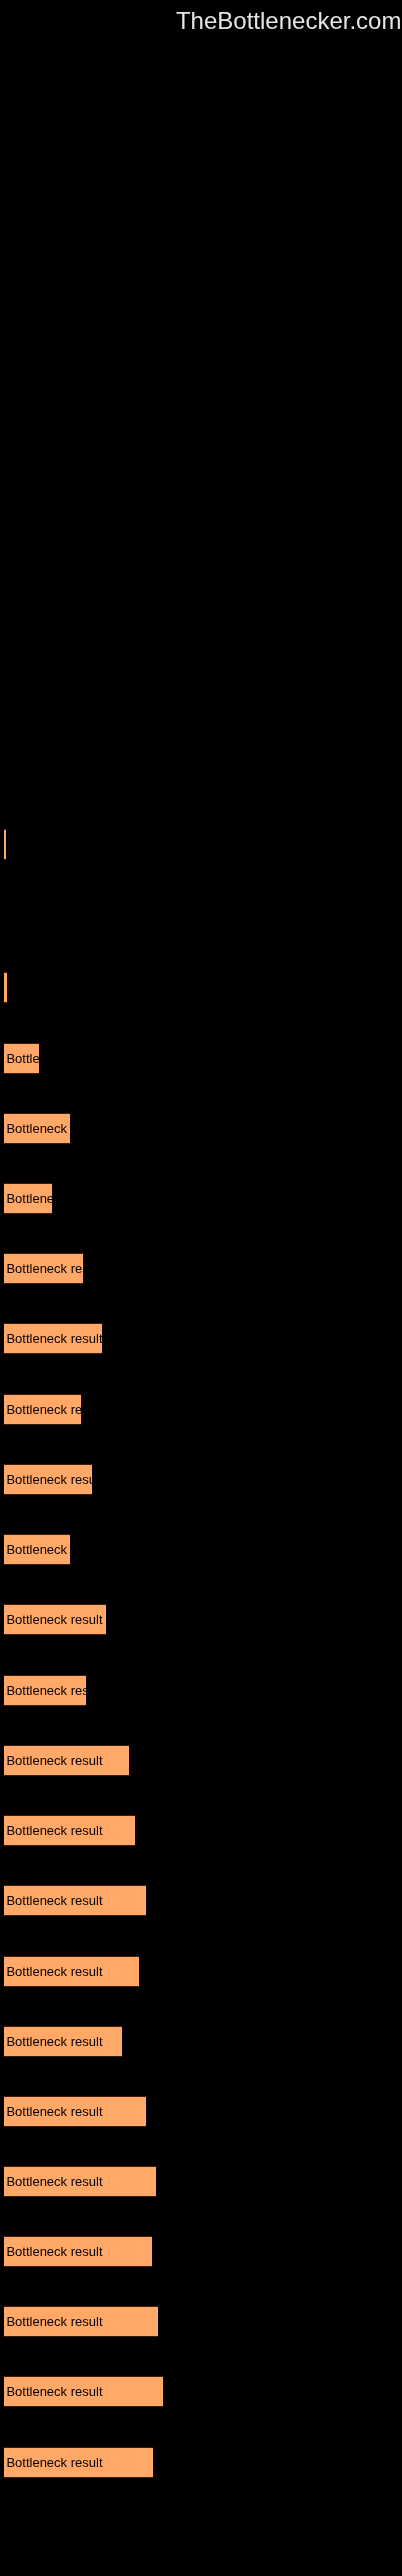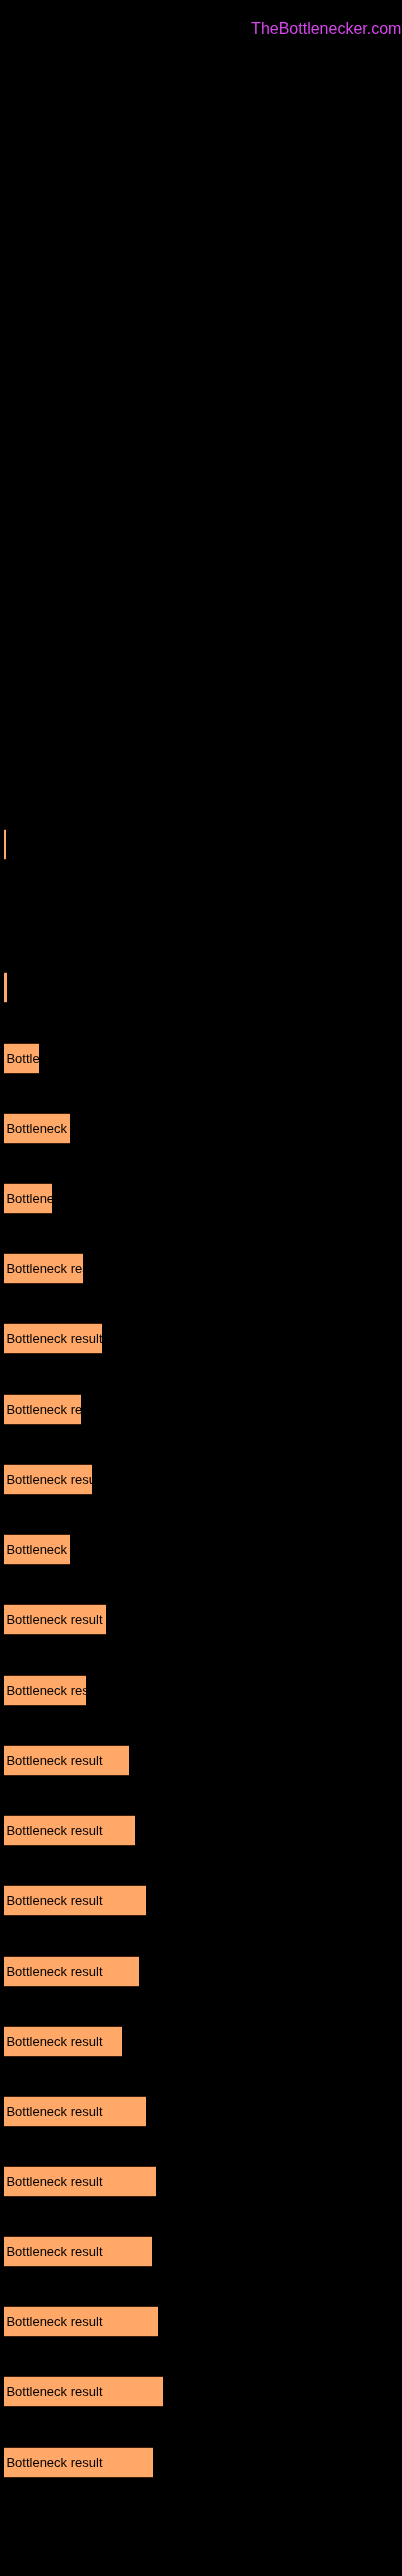--- a/index.html
+++ b/index.html
@@ -28,25 +28,25 @@
   .site-header {
     position: absolute;
     top: 0px;
     left: 0px;
     width: 403px;
     height: 27px;
   }
   .site-title {
     position: absolute;
     right: 1.6px;
-    top: 18px;
-    font-size: 16px;
+    top: 10px;
+    font-size: 24px;
     line-height: 22.5px;
     letter-spacing: 0px;
-    color: #d946ef;
+    color: #e5e5e5;
     white-space: nowrap;
     font-weight: 400;
   }
 
   
   .chart {
     position: absolute;
     left: 0;
     top: 0;
     width: 403px;

